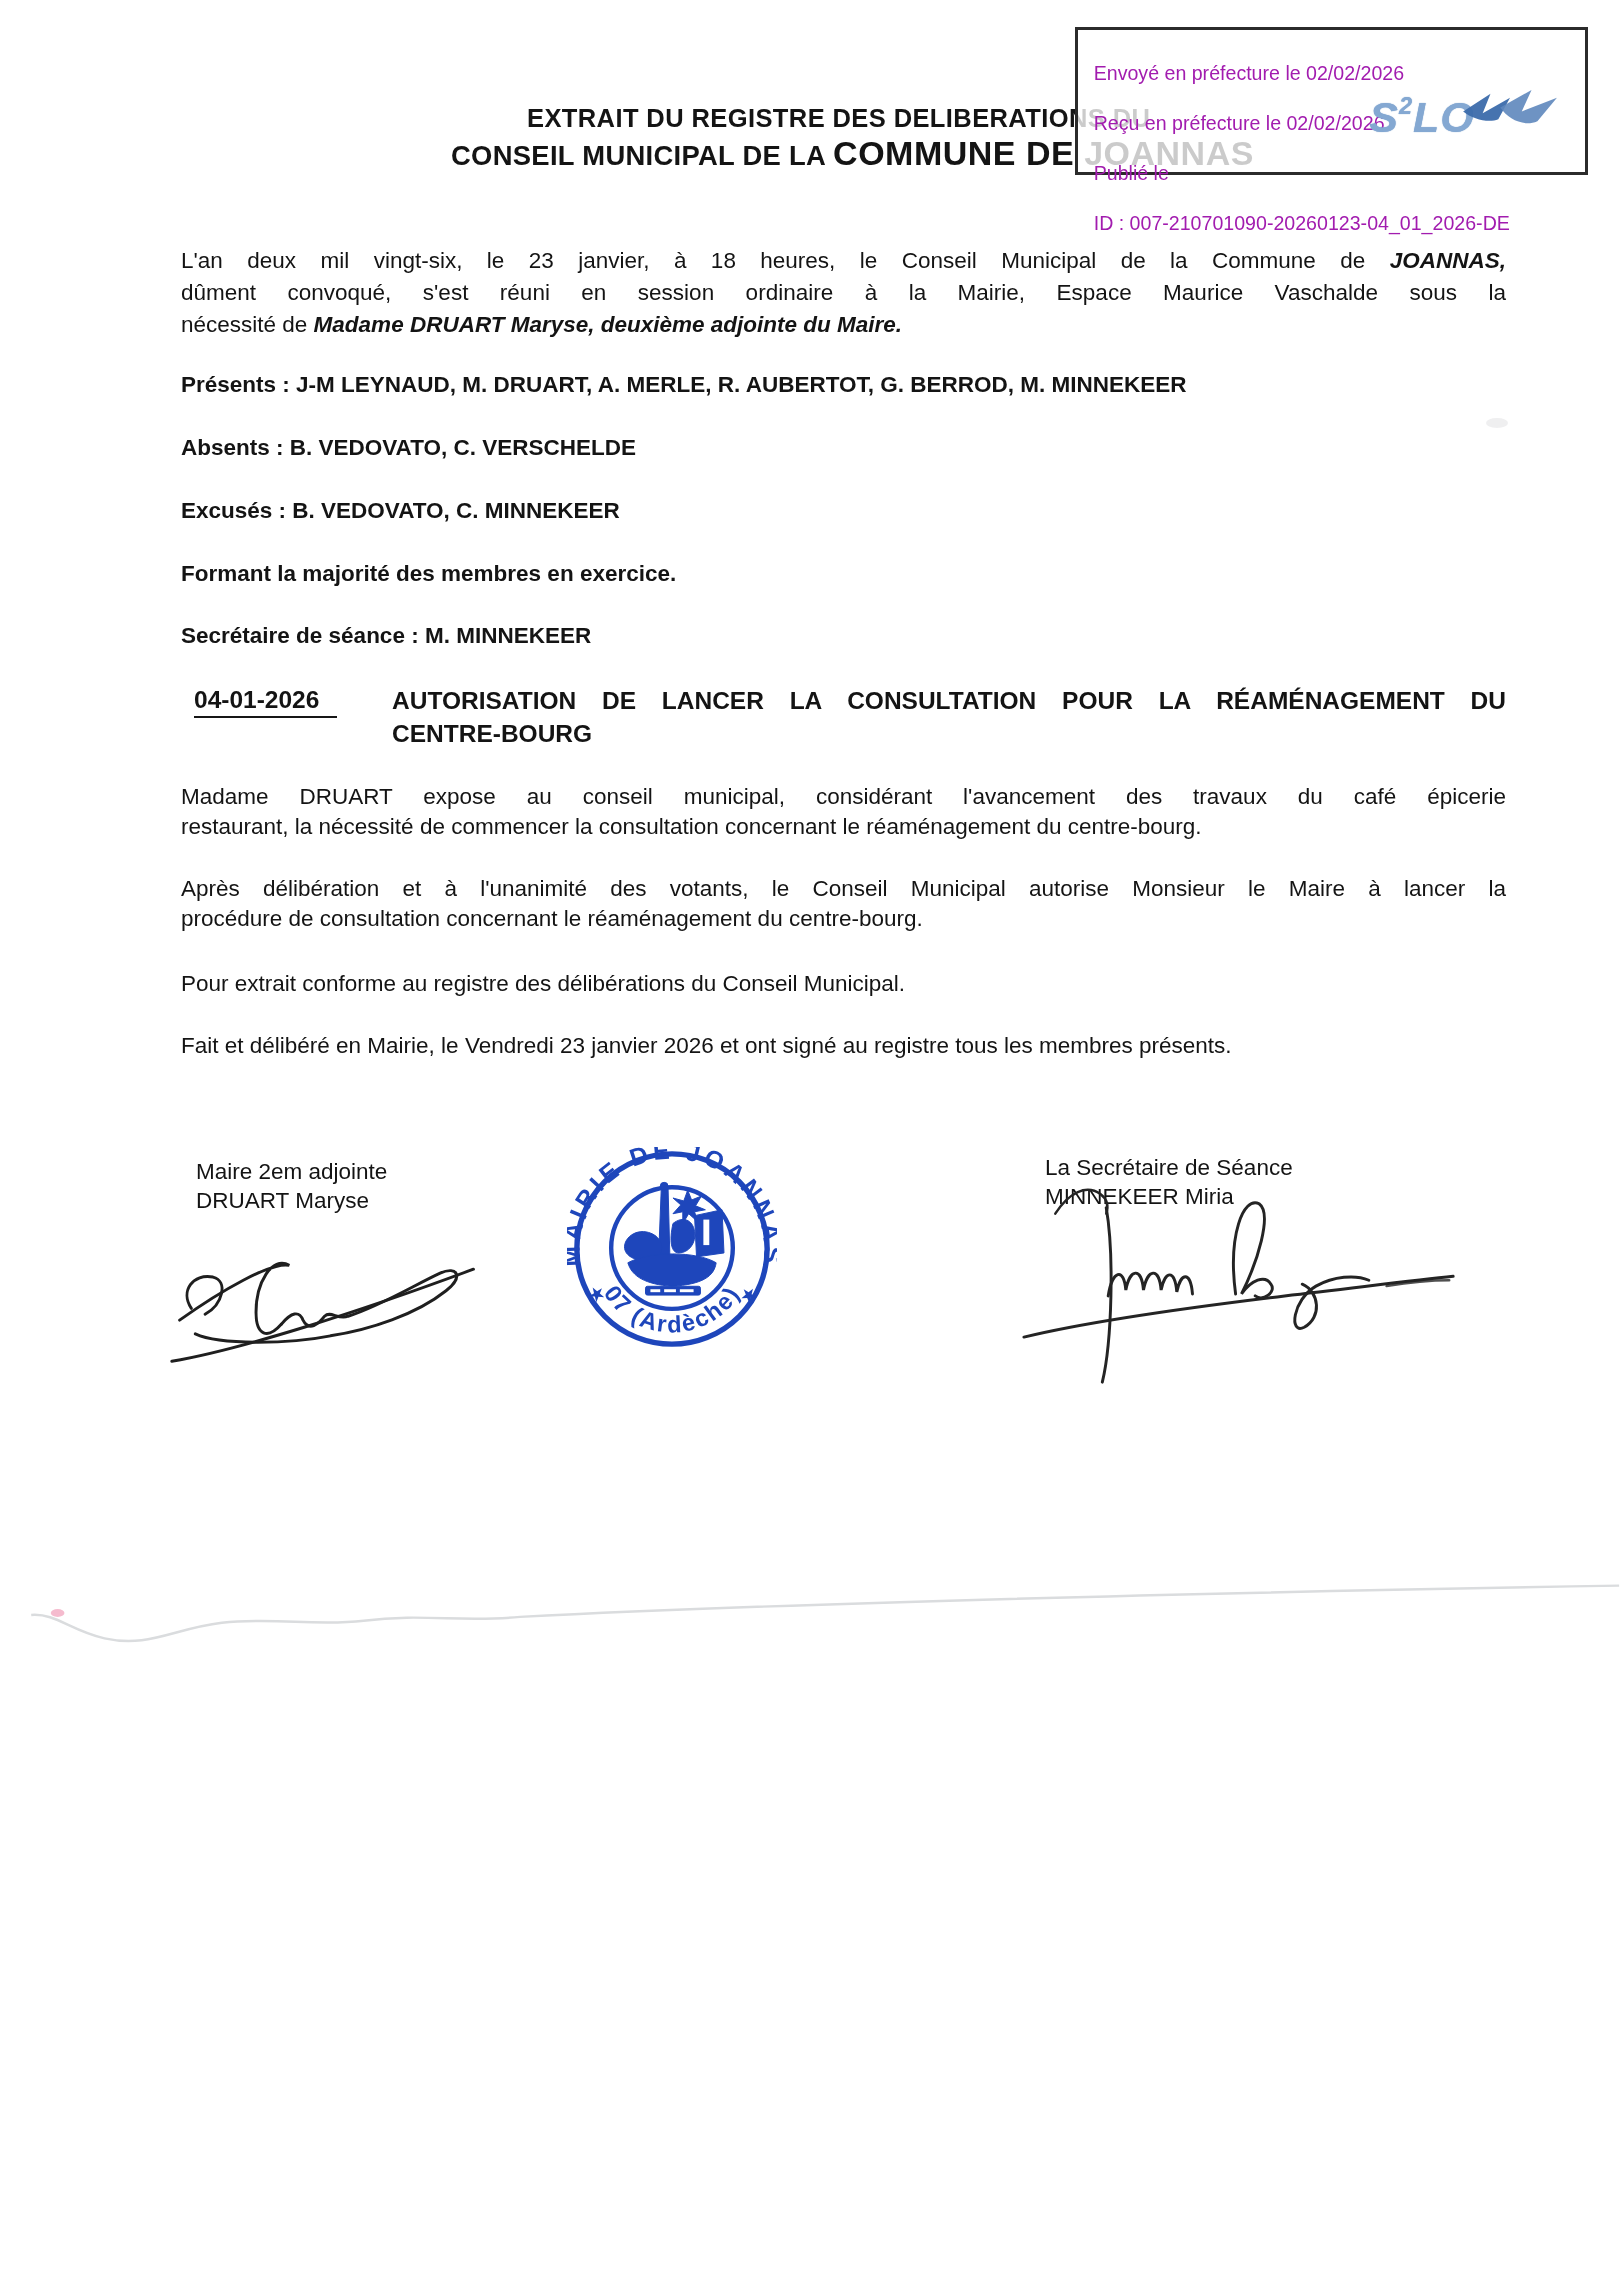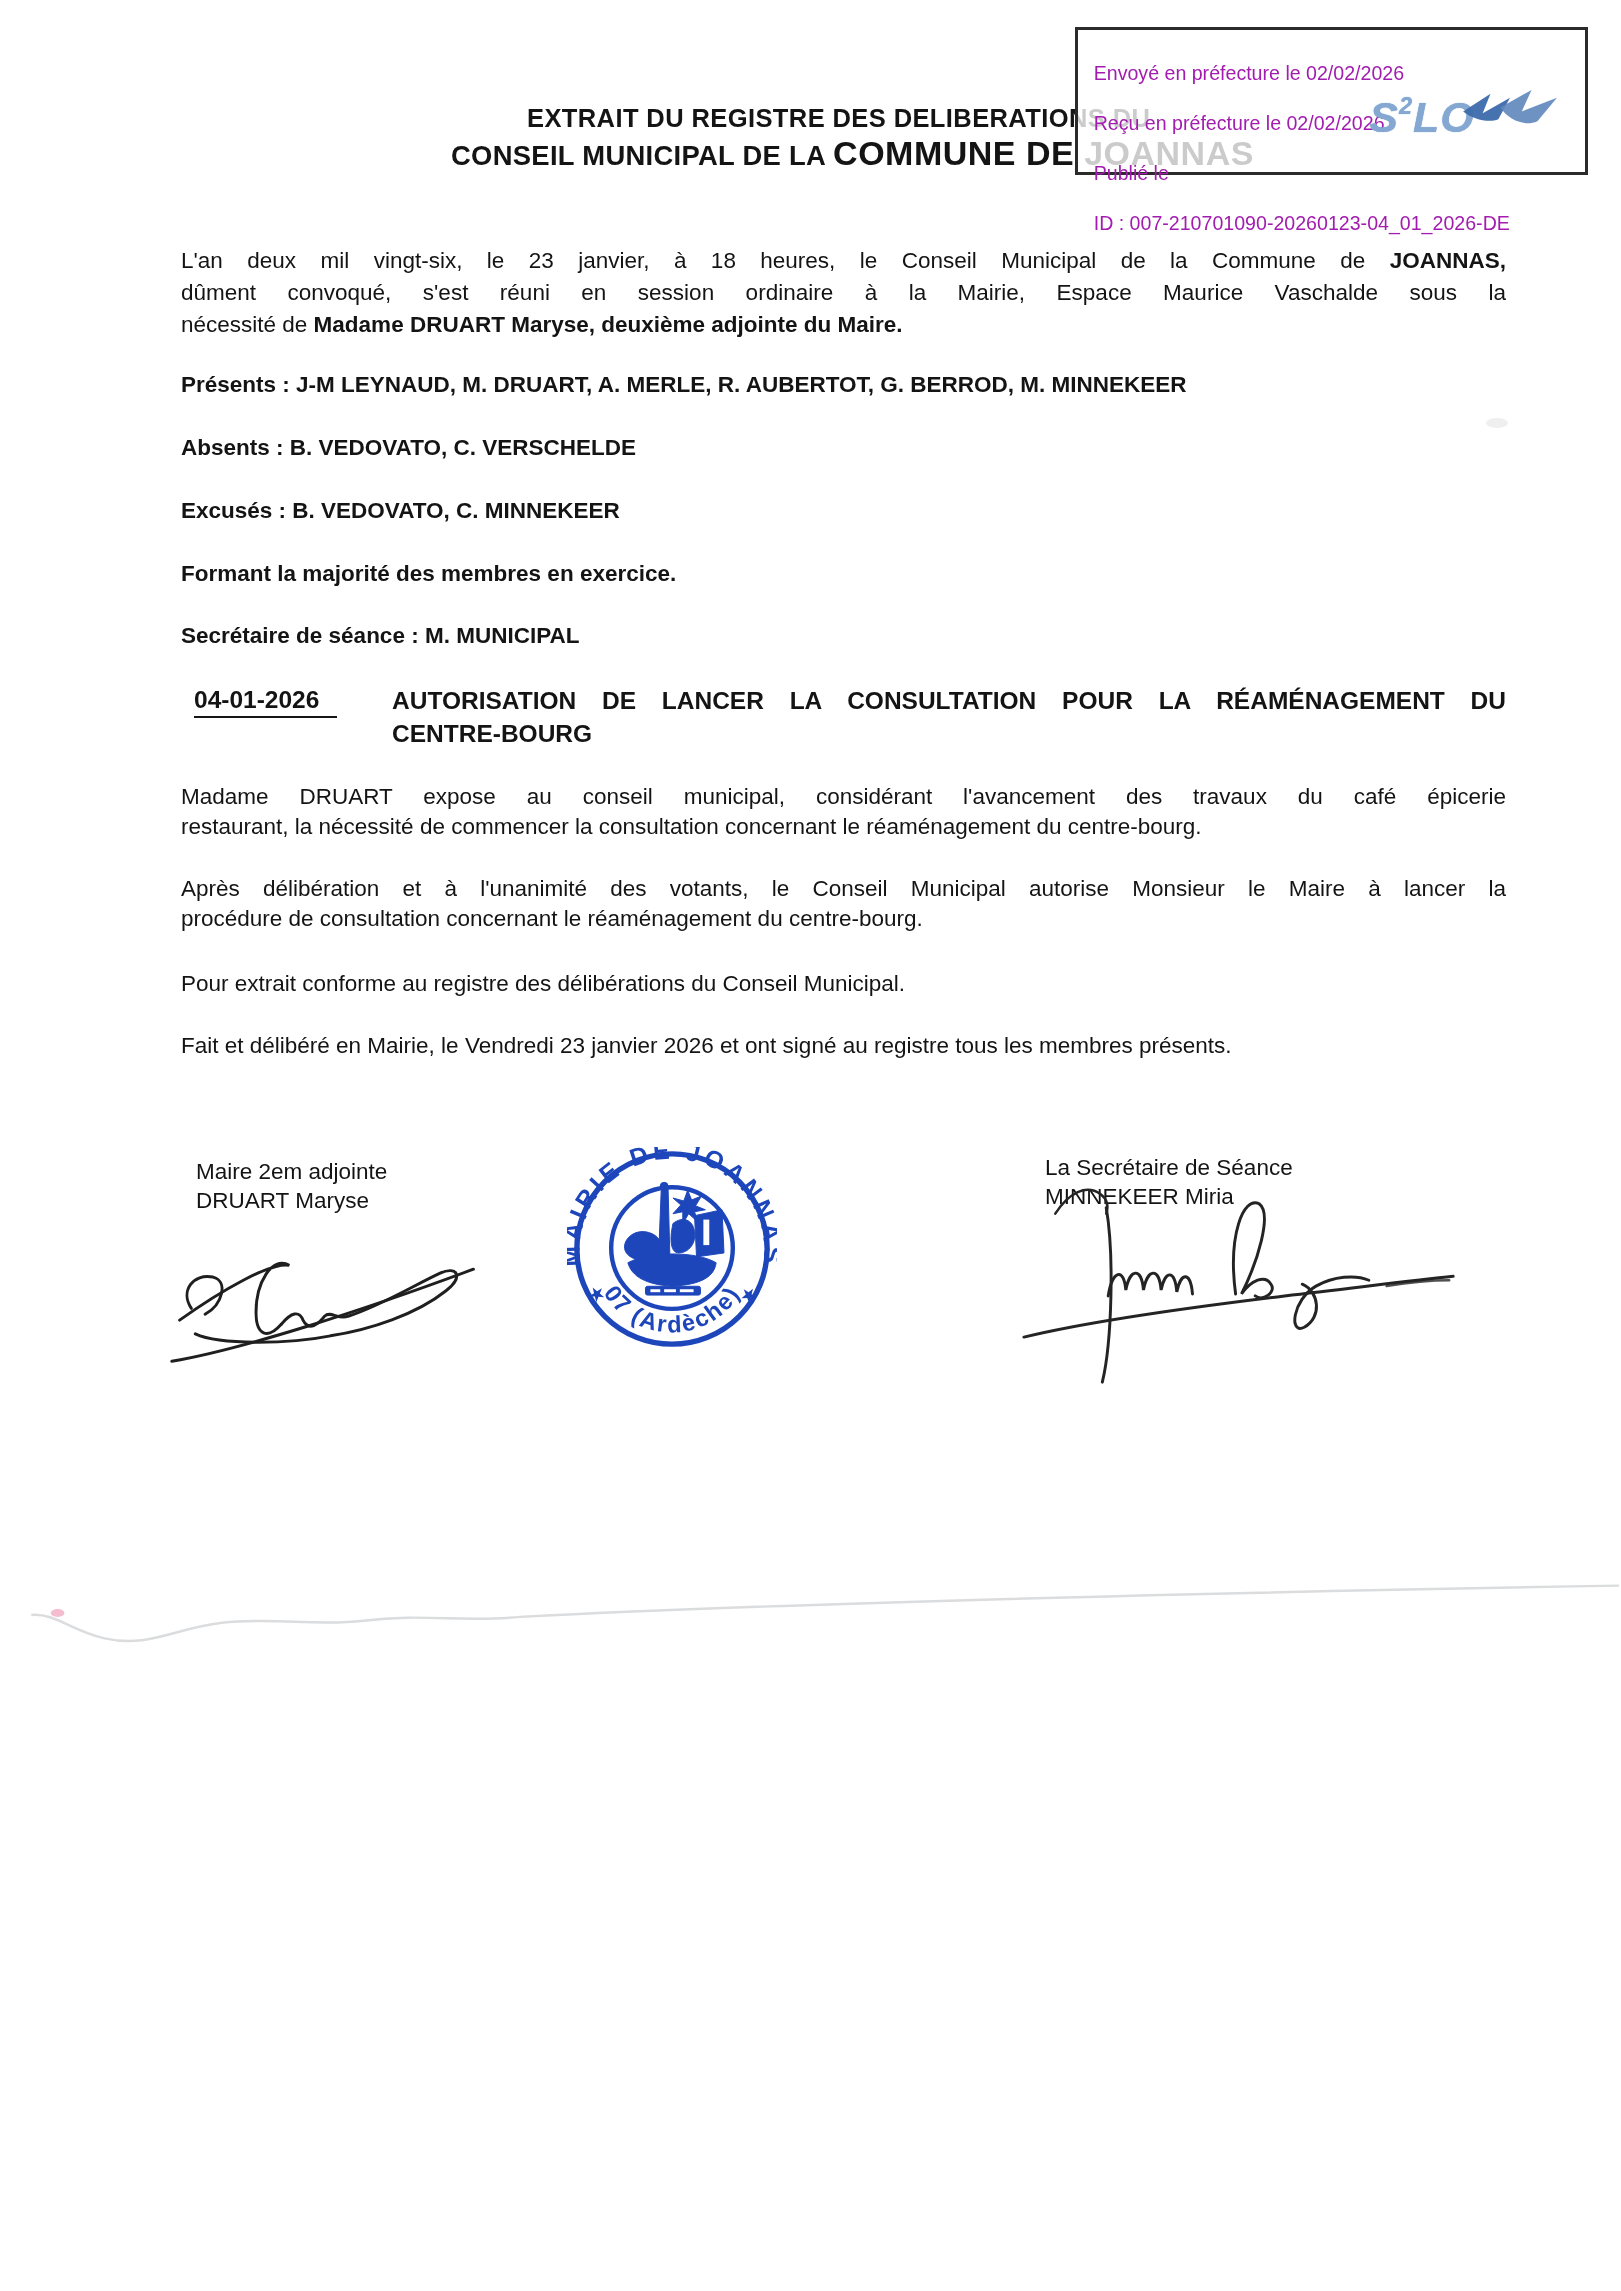--- a/index.html
+++ b/index.html
@@ -23,21 +23,21 @@
   .s2lo-text{
     font-size:43px;font-weight:bold;font-style:italic;color:#84a8d2;
     letter-spacing:1px;line-height:43px;text-shadow:0 0 1px #6b94c4;
   }
   .s2lo-text sup{font-size:23.5px;vertical-align:17.6px;}
   .s2lo-swoosh{margin-left:-13.7px;margin-top:-9.8px;}
   
   .bodyblock{left:181px;width:1325px;font-size:22.5px;line-height:32px;}
   .pline{text-align:justify;}
   .jlast{text-align-last:justify;}
-  .b{font-weight:bold;}
+  .b{font-weight:bold;font-style:italic;}
   .boldline{left:181px;font-size:22.5px;font-weight:bold;white-space:nowrap;}
   .heading-num{left:194px;top:686px;font-size:24.5px;font-weight:bold;}
   .heading-num span{border-bottom:2.9px solid #161616;padding-bottom:2.9px;padding-right:17.6px;}
   .heading-text{left:392px;top:684px;width:1114px;font-size:24.5px;font-weight:bold;line-height:33px;}
   .p31{line-height:30px;}
   
   .sigblock{font-size:22.5px;line-height:29px;}
   .sig-left{left:196px;top:1157px;}
   .sig-right{left:1045px;top:1153px;}
   .sigsvg{pointer-events:none;}
@@ -69,21 +69,21 @@
   <div class="abs bodyblock" style="top:245px">
     <div class="pline jlast"><span>L'an deux mil vingt-six, le 23 janvier, à 18 heures, le Conseil Municipal de la Commune de</span> <span class="b">JOANNAS,</span></div>
     <div class="pline jlast">dûment convoqué, s'est réuni en session ordinaire à la Mairie, Espace Maurice Vaschalde sous la</div>
     <div class="pline"><span>nécessité de</span> <span class="b">Madame DRUART Maryse, deuxième adjointe du Maire.</span></div>
   </div>
 
   <div class="abs boldline" style="top:372px">Présents : J-M LEYNAUD, M. DRUART, A. MERLE, R. AUBERTOT, G. BERROD, M. MINNEKEER</div>
   <div class="abs boldline" style="top:435px">Absents : B. VEDOVATO, C. VERSCHELDE</div>
   <div class="abs boldline" style="top:498px">Excusés : B. VEDOVATO, C. MINNEKEER</div>
   <div class="abs boldline" style="top:561px">Formant la majorité des membres en exercice.</div>
-  <div class="abs boldline" style="top:623px">Secrétaire de séance : M. MUNICIPAL</div>
+  <div class="abs boldline" style="top:623px">Secrétaire de séance : M. MINNEKEER</div>
 
   <div class="abs heading-num"><span>04-01-2026</span></div>
   <div class="abs heading-text">
     <div class="pline jlast">AUTORISATION DE LANCER LA CONSULTATION POUR LA RÉAMÉNAGEMENT DU</div>
     <div>CENTRE-BOURG</div>
   </div>
 
   <div class="abs bodyblock p31" style="top:782px">
     <div class="pline jlast">Madame DRUART expose au conseil municipal, considérant l'avancement des travaux du café épicerie</div>
     <div class="pline">restaurant, la nécessité de commencer la consultation concernant le réaménagement du centre-bourg.</div>

